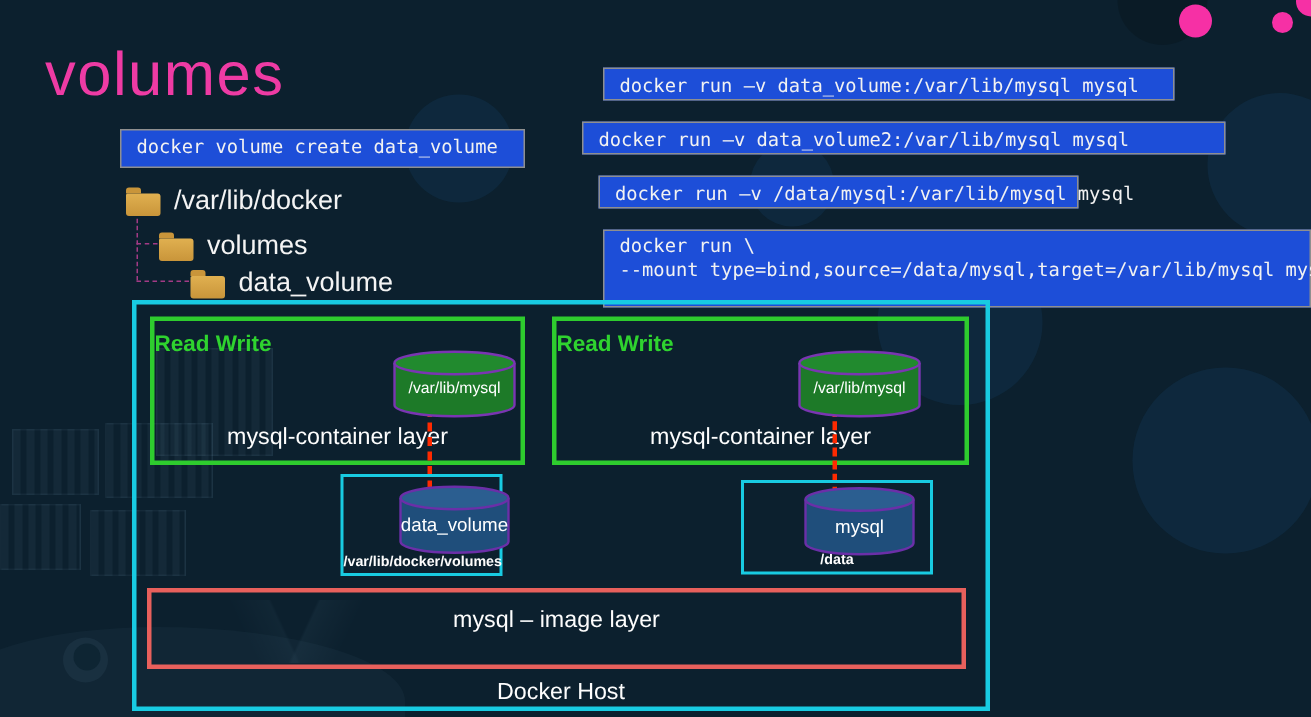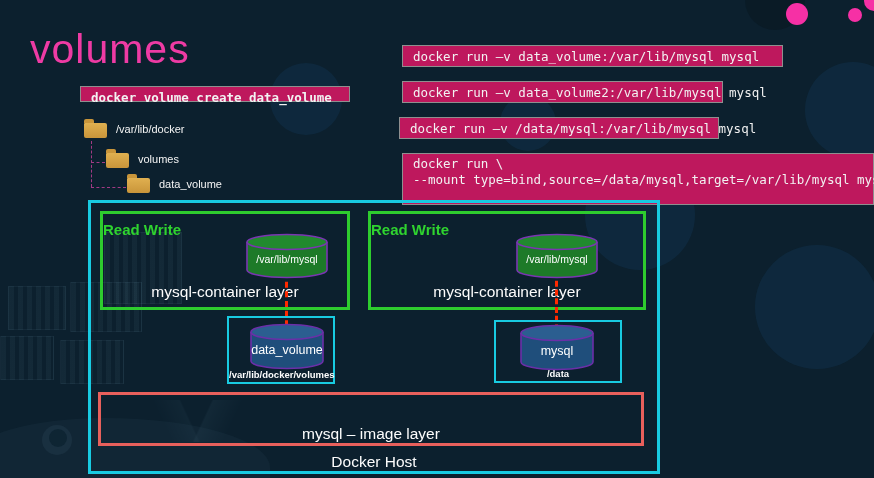--- a/index.html
+++ b/index.html
@@ -30,54 +30,54 @@
 
   
   .title {
     position:absolute; left:30px; top:26px;
     font-size:41px; font-weight:300; color:#ee3ba4; letter-spacing:1px;
   }
 
   
   .code {
     position:absolute;
-    background:#be185d;
+    background:#1d4ed8;
     border:1px solid #8f8f8f;
     color:#f2f2f2;
     font-family:"DejaVu Sans Mono", monospace;
     font-size:12.5px;
     padding:0 0 0 10px;
     line-height:20px;
     white-space:pre;
   }
-  .code-create { left:80px;  top:86px;  width:270px; height:16px; line-height:21px;font-weight:bold; }
+  .code-create { left:80px;  top:86px;  width:270px; height:26px; line-height:21px; }
   .code-r1     { left:402px; top:45px;  width:381px; height:22px; line-height:21px; }
-  .code-r2     { left:402px; top:81px;  width:321px; height:22px; line-height:21px; }
+  .code-r2     { left:388px; top:81px;  width:429px; height:22px; line-height:21px; }
   .code-r3     { left:399px; top:117px; width:320px; height:22px; line-height:21px; }
   .code-r4     { left:402px; top:153px; width:472px; height:52px; line-height:16px; padding-top:2px; }
 
   
-  .tree-item { position:absolute; display:flex; align-items:flex-start; gap:9px; font-size:11px; color:#f4f4f4; }
+  .tree-item { position:absolute; display:flex; align-items:flex-end; gap:9px; font-size:18px; color:#f4f4f4; }
   .folder { position:relative; width:23px; height:15px; background:linear-gradient(#e0b050,#c9953a); border-radius:1px 2px 2px 2px; flex:0 0 auto; }
   .folder::before { content:""; position:absolute; left:0; top:-4px; width:10px; height:4px;
     background:#c9953a; border-radius:2px 2px 0 0; }
   .tree-line-v { position:absolute; border-left:1px dashed #a23a85; width:0; }
   .tree-line-h { position:absolute; border-top:1px dashed #a23a85; height:0; }
 
   
   .host-box { position:absolute; left:88px; top:200px; width:572px; height:274px;
     border:3px solid #18cbe2; }
   .green-box { position:absolute; border:3px solid #2ecc2e; }
   .gbox-l { left:100px; top:211px; width:250px; height:99px; }
   .gbox-r { left:368px; top:211px; width:278px; height:99px; }
   .rw-label { position:absolute; width:100%; top:7px; text-align:left;
     color:#2fd32f; font-weight:bold; font-size:15px; }
   .layer-label { position:absolute; width:100%; bottom:6px; text-align:center;
     color:#fdfdfd; font-size:15.5px; }
-  .cyl { position:absolute; }
+  .cyl { position:absolute;margin-left:16px; }
   .cyl svg { display:block; }
   .cyl .cyl-label { position:absolute; left:0; top:0; width:100%; height:100%;
     display:flex; align-items:center; justify-content:center; text-align:center;
     color:#fff; padding-top:6px; }
   .cyl-green .cyl-label { font-size:10.5px; }
   .cyl-blue .cyl-label  { font-size:12.5px; line-height:1.15; }
   .cyl-gl { left:245px; top:233px; width:84px; height:46px; }
   .cyl-gr { left:515px; top:233px; width:84px; height:46px; }
   .cyl-bl { left:249px; top:323px; width:76px; height:48px; }
   .cyl-br { left:519px; top:324px; width:76px; height:48px; }
@@ -90,21 +90,21 @@
     color:#fdfdfd; font-size:9.5px; font-weight:bold; }
 
   .connector { position:absolute; width:0; border-left:3px dashed #ff2a00; }
   .conn-l { left:285px; top:272px; height:64px; }
   .conn-r { left:555px; top:272px; height:76px; }
 
   .ro-box { position:absolute; left:98px; top:392px; width:546px; height:54px;
     border:3px solid #e8605c; }
   .ro-label { position:absolute; width:100%; top:4px; text-align:center;
     color:#fb3d44; font-weight:bold; font-size:14.5px; }
-  .image-layer-label { position:absolute; width:100%; bottom:0; text-align:center;
+  .image-layer-label { position:absolute; width:100%; bottom:20px; text-align:center;
     color:#fdfdfd; font-size:15.5px; }
   .host-label { position:absolute; width:100%; bottom:3px; text-align:center;
     color:#fdfdfd; font-size:15.5px; }
 
   .mountains { position:absolute; left:104px; top:400px; width:200px; height:42px; opacity:.35;
     background:
       linear-gradient(115deg, transparent 49%, rgba(90,130,150,0.25) 50%, transparent 64%),
       linear-gradient(245deg, transparent 56%, rgba(90,130,150,0.2) 57%, transparent 70%);
   }
 </style>

